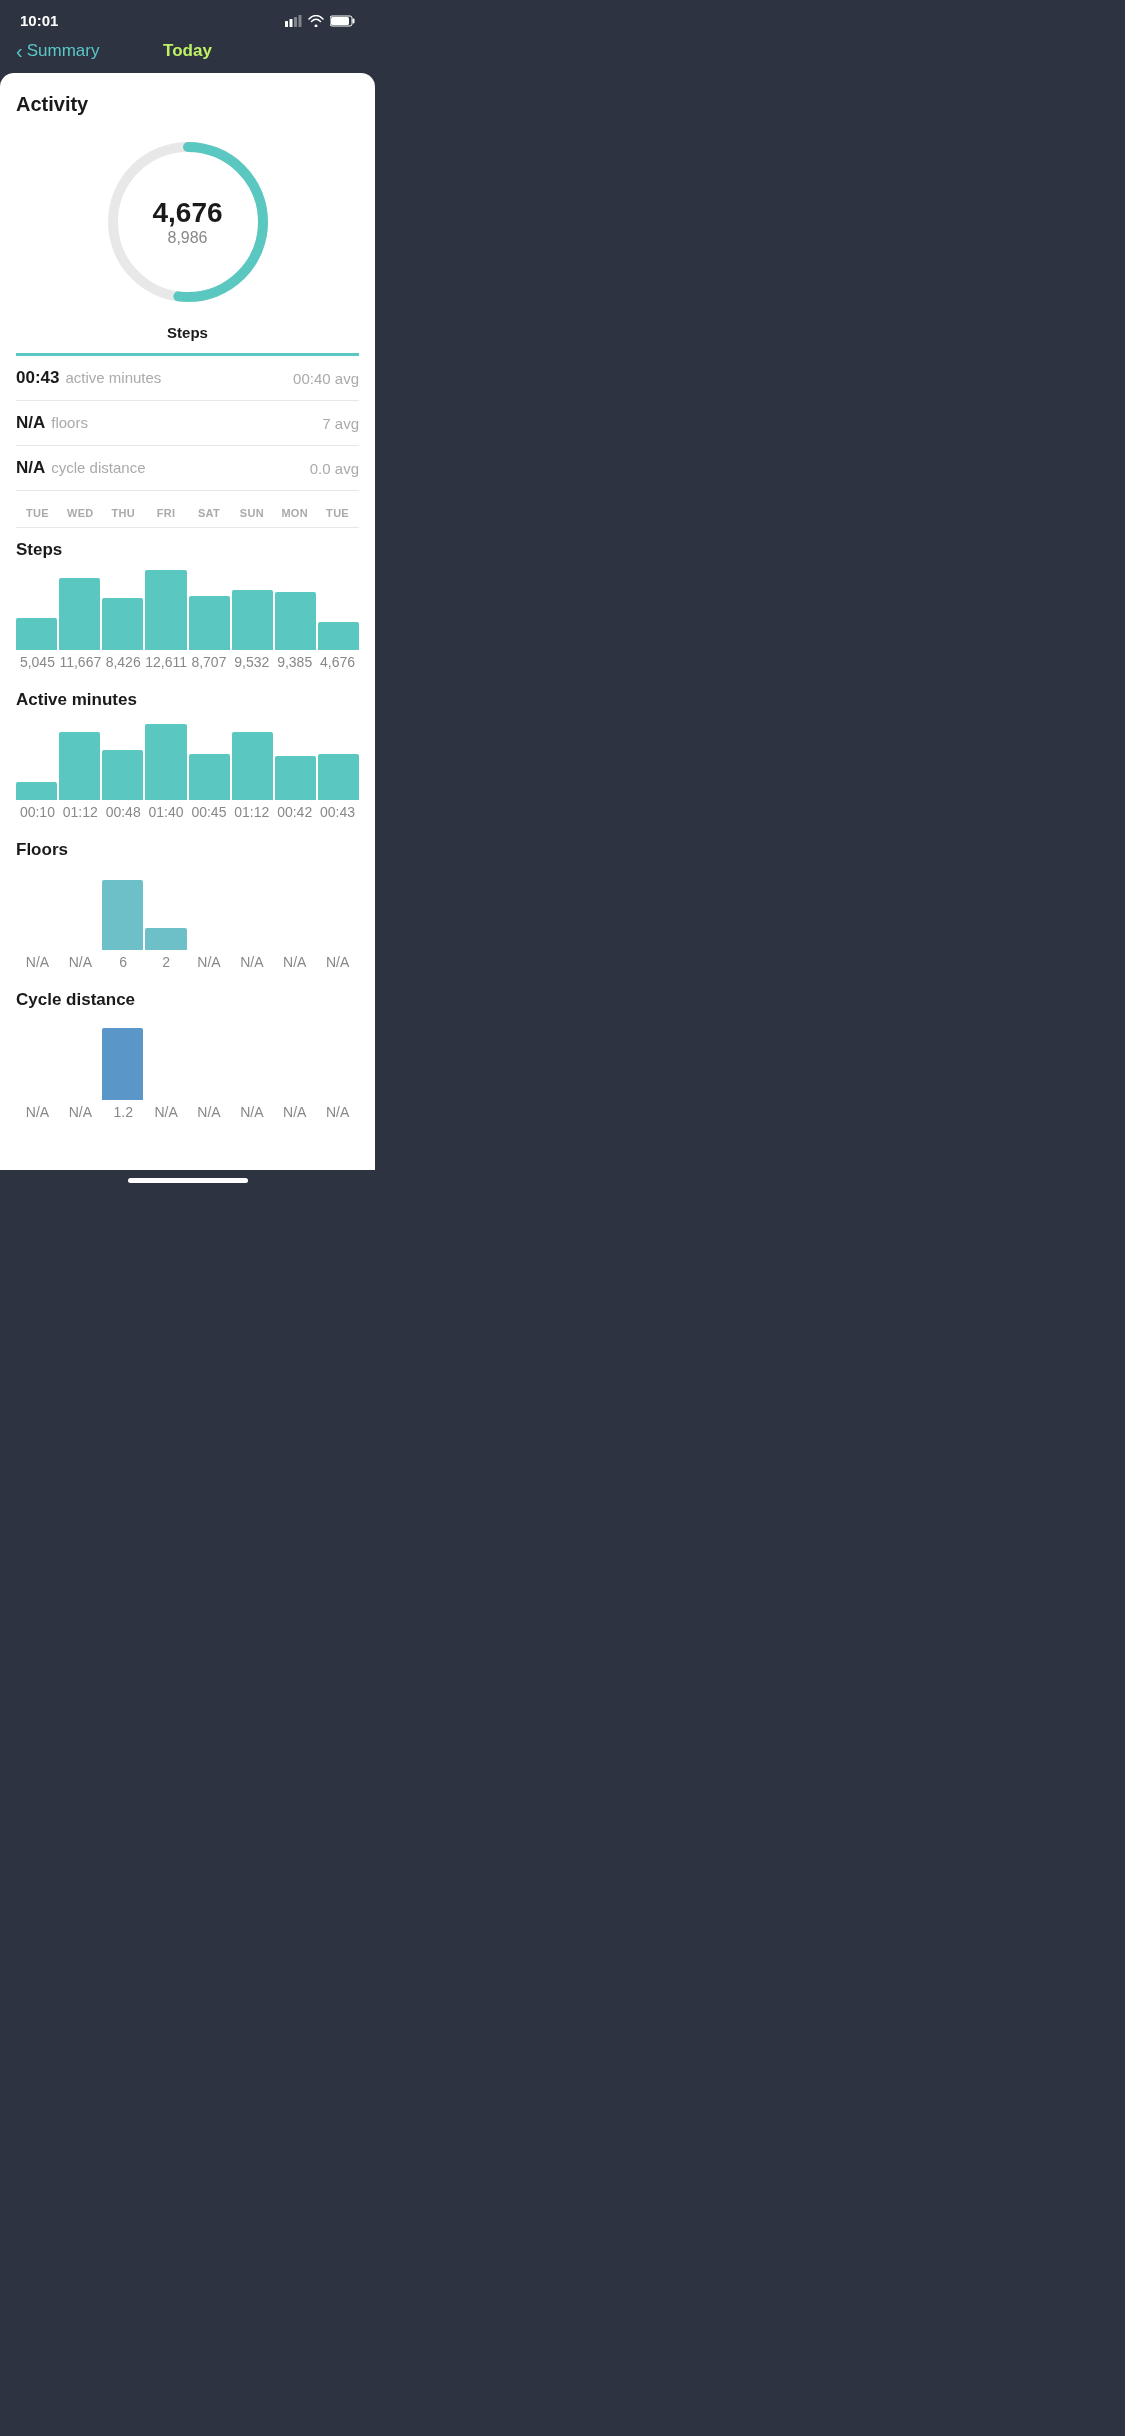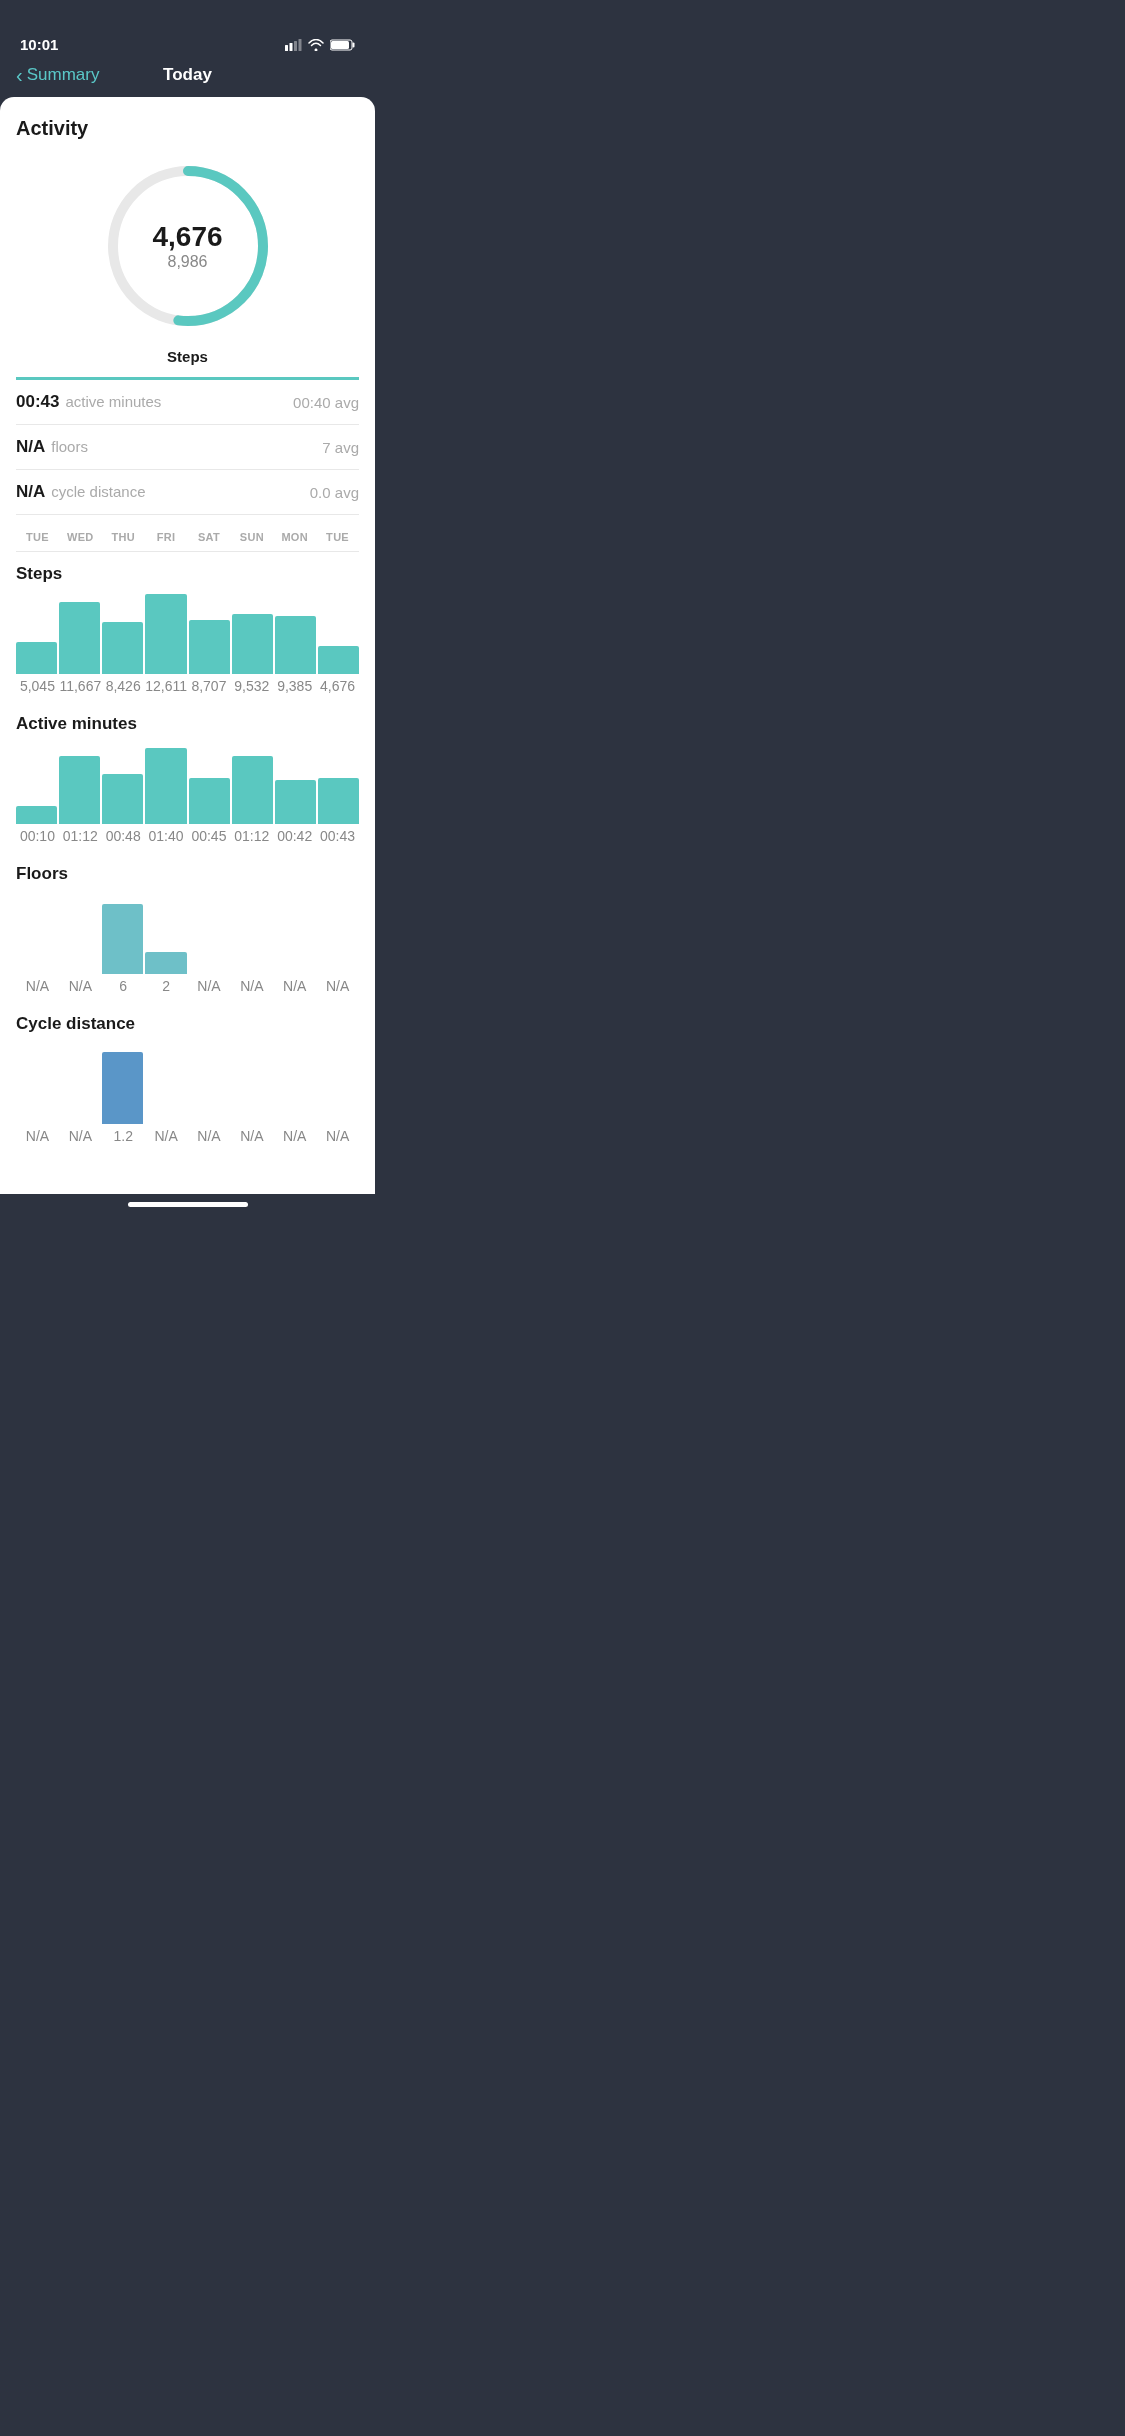--- a/index.html
+++ b/index.html
@@ -14,21 +14,20 @@
 
     
     .status-bar {
       display: flex;
       justify-content: space-between;
       align-items: center;
       padding: 12px 20px 8px;
       color: white;
       font-size: 15px;
       font-weight: 600;
-      margin-top: 24px;
     }
     .status-right {
       display: flex;
       align-items: center;
       gap: 6px;
     }
 
     
     .nav-bar {
       display: flex;
@@ -45,21 +44,21 @@
       display: flex;
       align-items: center;
       gap: 4px;
       cursor: pointer;
     }
     .nav-back-chevron {
       font-size: 20px;
       line-height: 1;
     }
     .nav-title {
-      color: #ffffff;
+      color: #bef264;
       font-size: 17px;
       font-weight: 700;
     }
 
     
     .main-content {
       background: white;
       border-radius: 14px 14px 0 0;
       padding: 20px 16px 30px;
       min-height: 750px;

